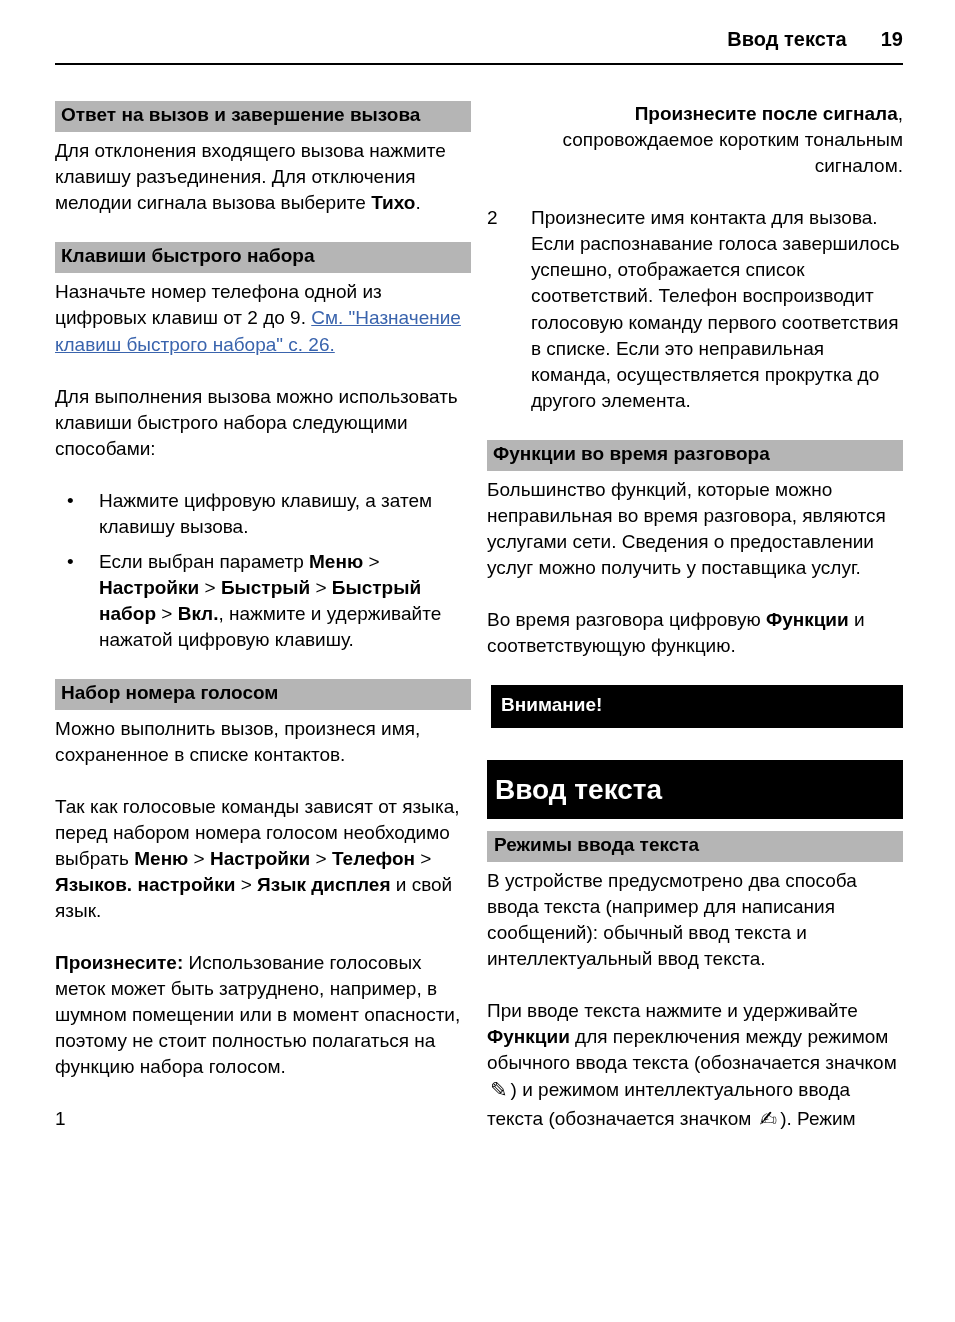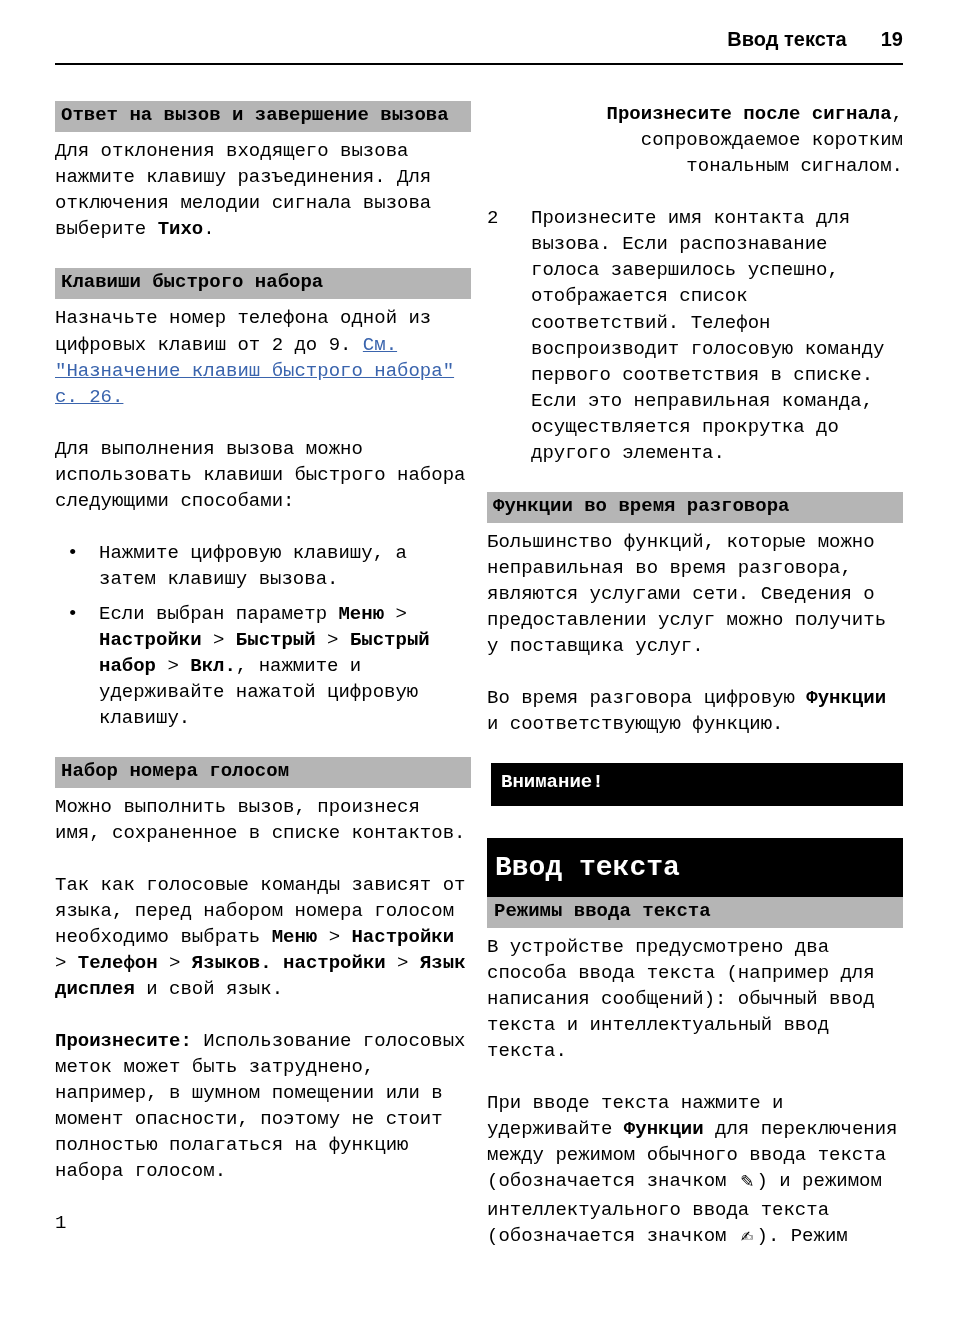--- a/index.html
+++ b/index.html
@@ -10,31 +10,31 @@
     line-height: 1.37;
     color: #000;
     background: #fff;
     padding: 26px 52px 0 55px;
   }
   .header {
     display:flex; justify-content:flex-end; align-items:baseline; gap:34px;
     font-weight:bold; font-size:20px;
     padding-bottom:10px; border-bottom:2px solid #000;
   }
-  .columns { display:flex; gap:16px; margin-top:36px;font-family:Liberation Mono, monospace; }
+  .columns { display:flex; gap:16px; margin-top:36px; }
   .col { flex:1; min-width:0; }
 
   .gray-heading {
     background: var(--gray, #b5b5b5);
     font-weight:bold;
     padding:1px 6px 4px 6px;
     margin:26px 0 6px 0;
   }
   .col > .gray-heading:first-child { margin-top:0; }
-  .chapter-title + .gray-heading { margin-top:0;padding-left:7px; }
+  .chapter-title + .gray-heading { margin-top:12px;padding-left:7px; }
 
   .para { margin:0 0 26px 0; }
   .para.indent { padding-left:44px;text-align:right; }
   .b { font-weight:bold; }
   .link { color: var(--link, #3a64ad); text-decoration:underline; cursor:pointer; }
 
   .bullets { list-style:none; margin:0 0 26px 0; }
   .bullets li { position:relative; padding-left:44px; margin-bottom:9px; }
   .bullets li .marker { position:absolute; left:12px; }
 

